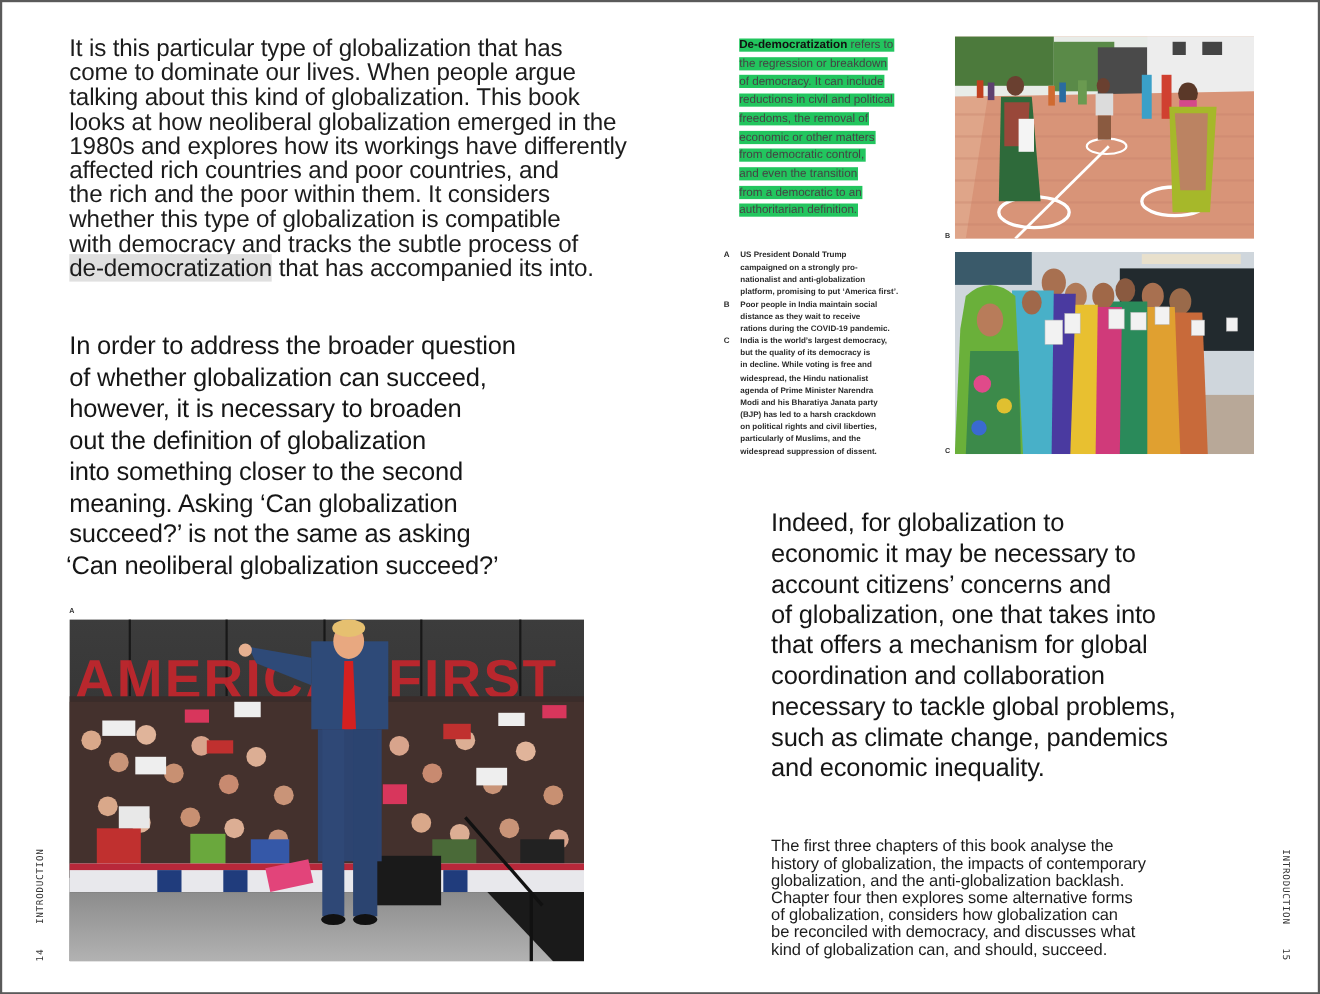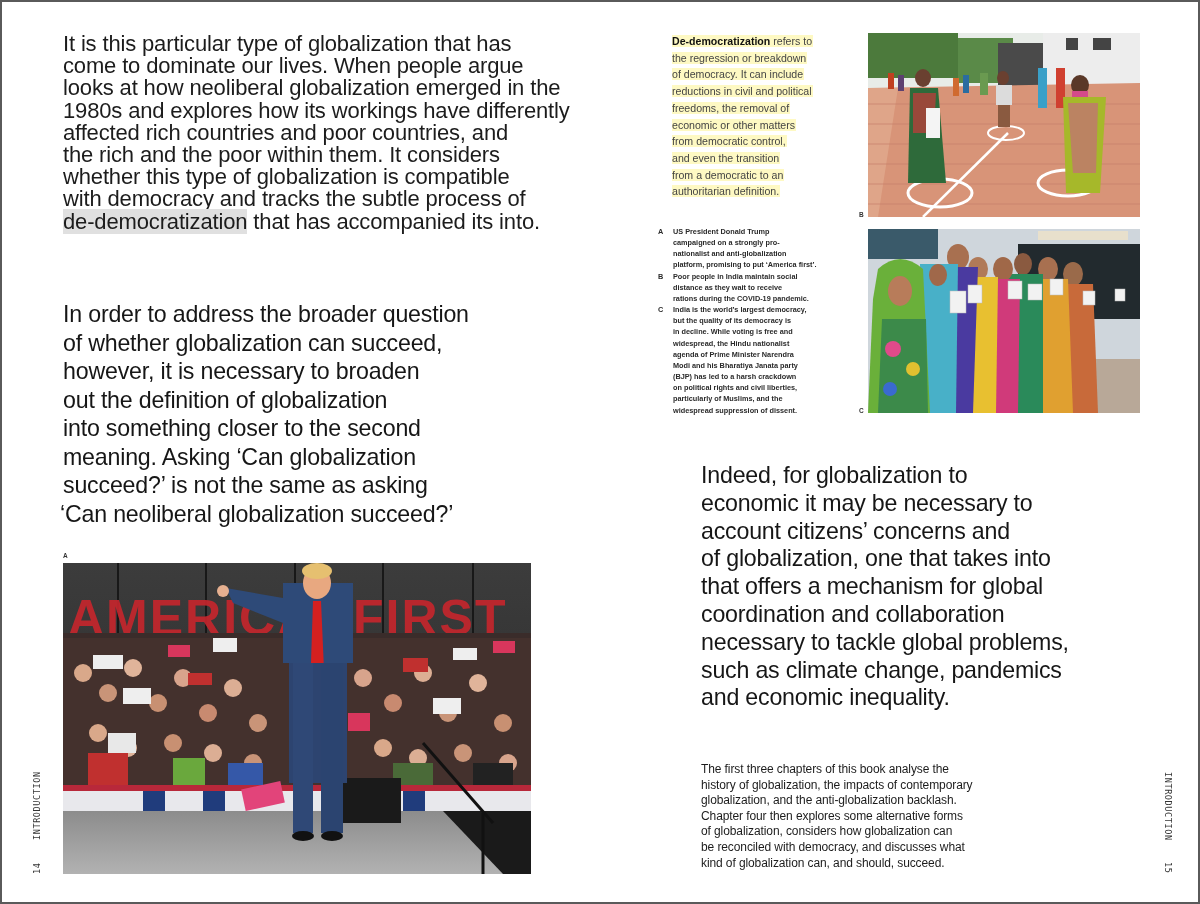--- a/index.html
+++ b/index.html
@@ -34,61 +34,62 @@
     }
 
     .photo { overflow: hidden; }
     .photo svg { display: block; width: 100%; height: 100%; }
 
     
     .glossary {
       left: 670px; top: 31px; width: 170px;
       font-size: 10.6px; line-height: 16.7px; color: #444;
     }
-    .glossary .gline { display: inline; background: #fef9c3; white-space: nowrap; padding-right: 1px; }
+    .glossary .gline { display: inline; background: #22c55e; white-space: nowrap; padding-right: 1px; }
     .glossary .term { font-weight: bold; color: #111; }
 
     
     .captions {
       left: 656px; top: 224px; width: 185px;
       font-size: 7.3px; line-height: 11.15px; font-weight: bold; color: #2a2a2a;
     }
     .cap { display: flex; }
     .cap .letter { width: 15px; flex: none; }
     .cap .ctext { flex: 1; }
     .cap .ctext span { display: block; white-space: nowrap; }
 
     .right-quote {
       left: 699px; top: 460px; width: 430px;
       font-size: 23.2px; line-height: 27.8px; letter-spacing: -0.2px; color: #161616;
     }
     .right-quote .line { display: block; white-space: nowrap; }
 
     .right-body {
       left: 699px; top: 760px; width: 360px;
-      font-size: 12px; line-height: 15.6px; color: #1c1c1c; letter-spacing: -0.1px;
+      font-size: 15px; line-height: 15.6px; color: #1c1c1c; letter-spacing: -0.1px;
     }
     .right-body .line { display: block; white-space: nowrap; }
 
     .running {
       font-family: "DejaVu Sans Mono", "Liberation Mono", monospace;
       font-size: 8.5px; letter-spacing: 0.6px; color: #333;
       white-space: nowrap;
     }
     .rot-left { transform: rotate(-90deg); transform-origin: left top; }
     .rot-right { transform: rotate(90deg); transform-origin: left top; }
   </style>
 </head>
 <body>
 
 <div class="spread">
 
   <div class="abs body-text">
     <span class="line">It is this particular type of globalization that has</span>
     <span class="line">come to dominate our lives. When people argue</span>
+    <span class="line">talking about this kind of globalization. This book</span>
     <span class="line">looks at how neoliberal globalization emerged in the</span>
     <span class="line">1980s and explores how its workings have differently</span>
     <span class="line">affected rich countries and poor countries, and</span>
     <span class="line">the rich and the poor within them. It considers</span>
     <span class="line">whether this type of globalization is compatible</span>
     <span class="line">with democracy and tracks the subtle process of</span>
     <span class="line"><span class="hl">de-democratization</span><span> that has accompanied its into.</span></span>
   </div>
 
   <div class="abs pull-quote">

